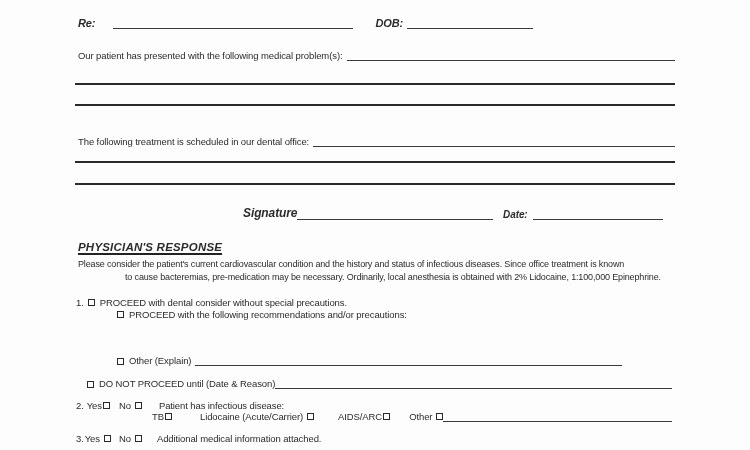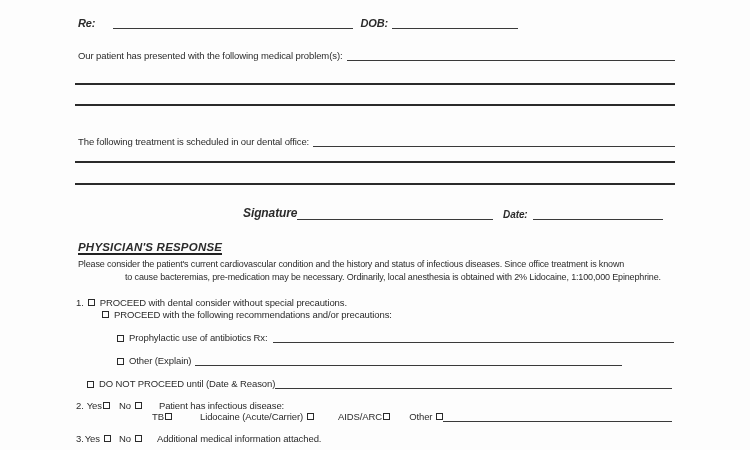--- a/index.html
+++ b/index.html
@@ -37,21 +37,21 @@
   }
 </style>
 </head>
 <body>
 
 <div class="page">
 
   <div class="row" style="top:17px;left:78px;width:520px;">
     <span class="blabel">Re:</span>
     <span class="fill" style="width:240px;margin-left:18px;"></span>
-    <span class="blabel" style="margin-left:7px;">DOB:</span>
+    <span class="blabel" style="margin-left:22px;">DOB:</span>
     <span class="fill" style="width:126px;margin-left:4px;"></span>
   </div>
 
   <div class="row" style="top:50px;left:78px;right:75px;">
     <span>Our patient has presented with the following medical problem(s):</span>
     <span class="fill" style="flex:1;margin-left:4px;"></span>
   </div>
   <div class="hr" style="top:77px;left:75px;right:75px;"></div>
   <div class="hr" style="top:98px;left:75px;right:75px;"></div>
 
@@ -73,30 +73,25 @@
 
   <div class="para" style="top:258px;left:78px;">Please consider the patient's current cardiovascular condition and the history and status of infectious diseases.  Since office treatment is known</div>
   <div class="para" style="top:271px;left:78px;margin-left:47px;">to cause bacteremias, pre-medication may be necessary.  Ordinarily, local anesthesia is obtained with 2% Lidocaine, 1:100,000 Epinephrine.</div>
 
   <div class="crow" style="top:297px;left:76px;">
     <span>1.</span>
     <span class="cb" style="margin-left:4px;"></span>
     <span style="margin-left:5px;">PROCEED with dental consider without special precautions.</span>
   </div>
 
-  <div class="crow" style="top:309px;left:82px;padding-left:20px;">
+  <div class="crow" style="top:309px;left:97px;padding-left:20px;">
     <span class="cb"></span>
     <span style="margin-left:5px;">PROCEED with the following recommendations and/or precautions:</span>
   </div>
 
-  <div class="row" style="top:332px;left:117px;right:76px;">
-    <span class="cb" style="margin-bottom:1px;"></span>
-    <span style="margin-left:5px;">Prophylactic use of antibiotics Rx:</span>
-    <span class="fill thin" style="flex:1;margin-left:5px;"></span>
-  </div>
 
   <div class="row" style="top:355px;left:117px;right:128px;">
     <span class="cb" style="margin-bottom:1px;"></span>
     <span style="margin-left:5px;">Other (Explain)</span>
     <span class="fill thin" style="flex:1;margin-left:4px;"></span>
   </div>
 
   <div class="row" style="top:378px;left:87px;right:78px;">
     <span class="cb" style="margin-bottom:1px;"></span>
     <span style="margin-left:5px;">DO NOT PROCEED until (Date &amp; Reason)</span>

